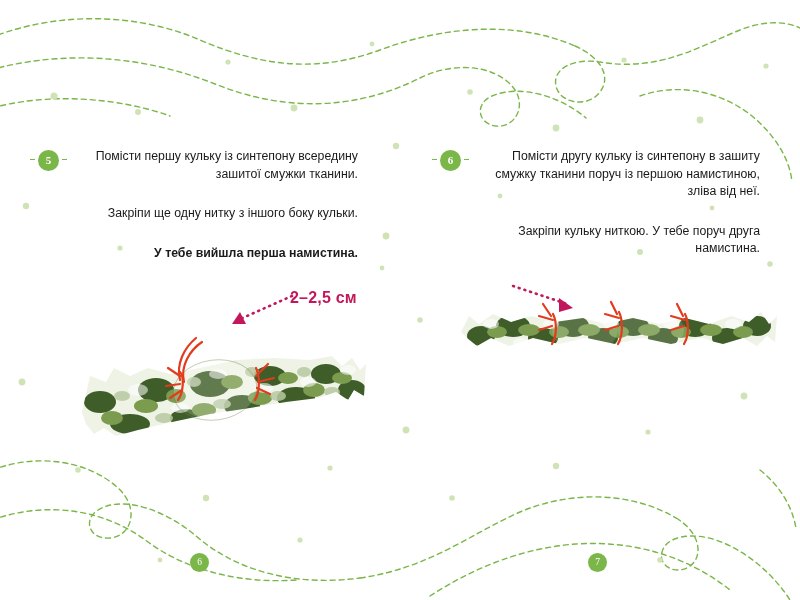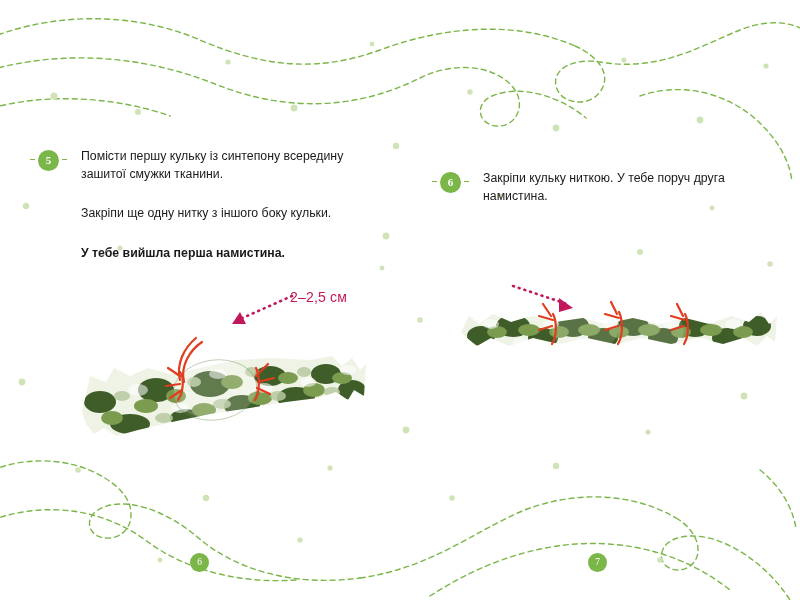--- a/index.html
+++ b/index.html
@@ -76,20 +76,21 @@
 
   .step-body {
     margin-left: 43px;
   }
   .para {
     font-size: 12.3px;
     line-height: 17.6px;
     color: #1a1a1a;
     margin: 0 0 3px 0;
     font-family: "Liberation Sans", sans-serif;
+    text-align: right;
   }
   .para.bold {
     font-weight: bold;
   }
   .para.first {
     margin-bottom: 9px;
   }
   .para.spaced {
     margin-top: 22px;
   }
@@ -97,22 +98,22 @@
   .figure {
     position: absolute;
   }
   .fig-left { left: 60px; top: 272px; width: 320px; height: 200px; }
   .fig-right { left: 455px; top: 280px; width: 330px; height: 140px; }
 
   .measure-label {
     position: absolute;
     left: 290px;
     top: 289px;
-    font-size: 14px;
-    font-weight: normal;
+    font-size: 16px;
+    font-weight: bold;
     color: #c2185b;
     font-family: "Liberation Sans", sans-serif;
     letter-spacing: 0.2px;
   }
 
   .folio {
     position: absolute;
     width: 19px;
     height: 19px;
     border-radius: 50%;
@@ -192,20 +193,21 @@
           <p class="para spaced">Закріпи ще одну нитку з іншого боку кульки.</p>
           <p class="para bold spaced">У тебе вийшла перша намистина.</p>
         </div>
       </div>
     </div>
 
     <div class="col col-right">
       <div class="step-head">
         <div class="step-num">6</div>
         <div class="step-body">
+          <p class="para first">Помісти другу кульку із синтепону в зашиту смужку тканини поруч із першою намистиною, зліва від неї.</p>
           <p class="para spaced">Закріпи кульку ниткою. У тебе поруч друга намистина.</p>
         </div>
       </div>
     </div>
 
   </div>
 
   <svg class="figure fig-left" viewBox="0 0 320 200" xmlns="http://www.w3.org/2000/svg">
     <defs>
       <clipPath id="clipL">

